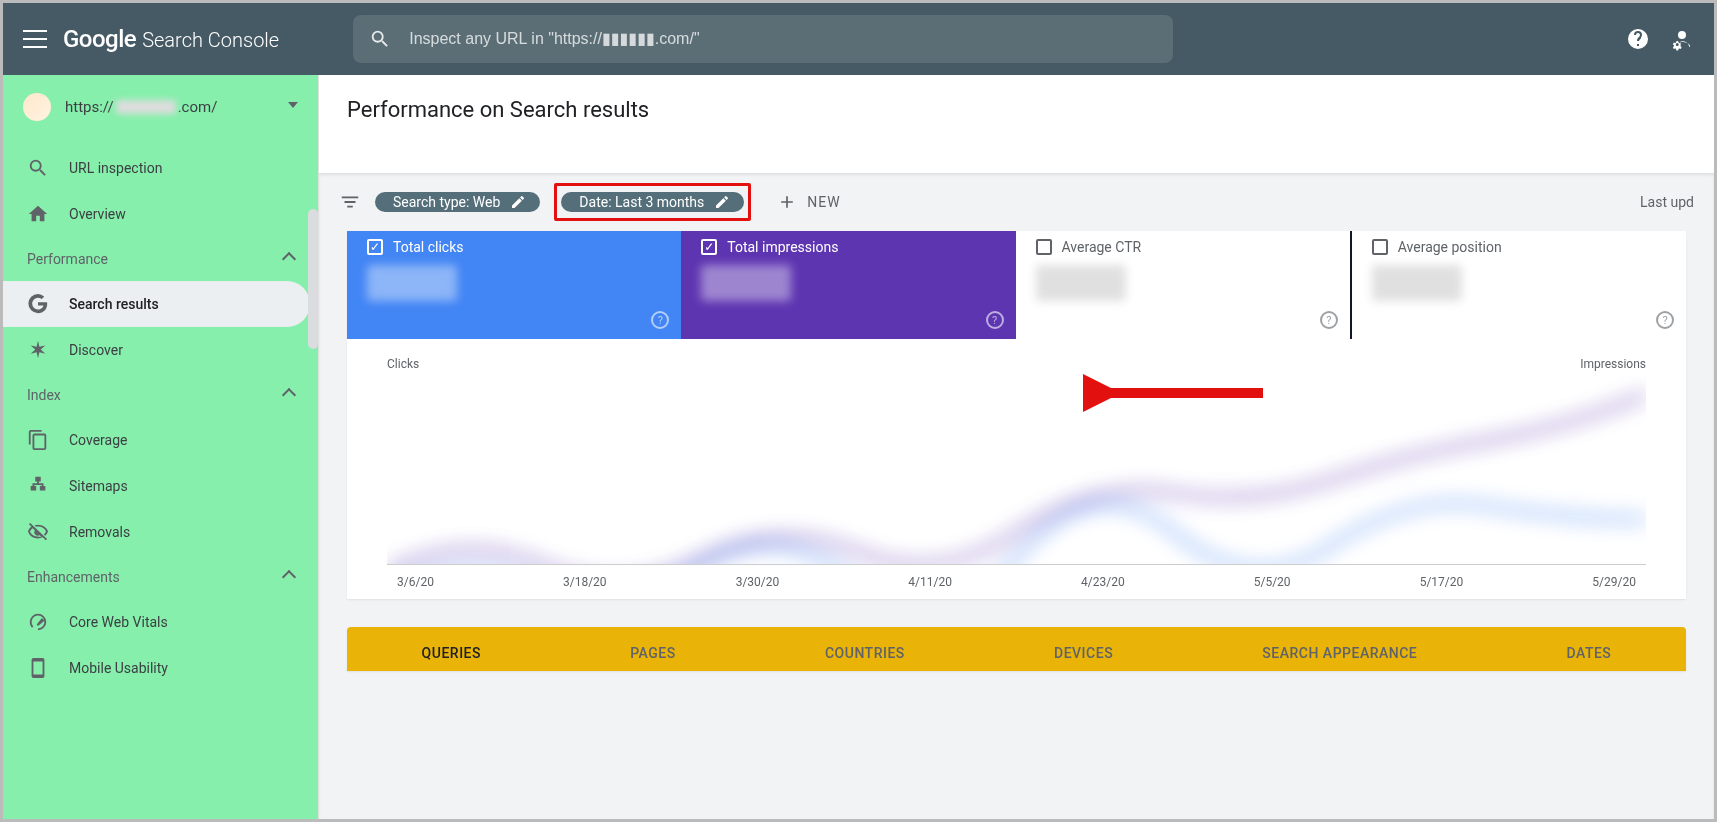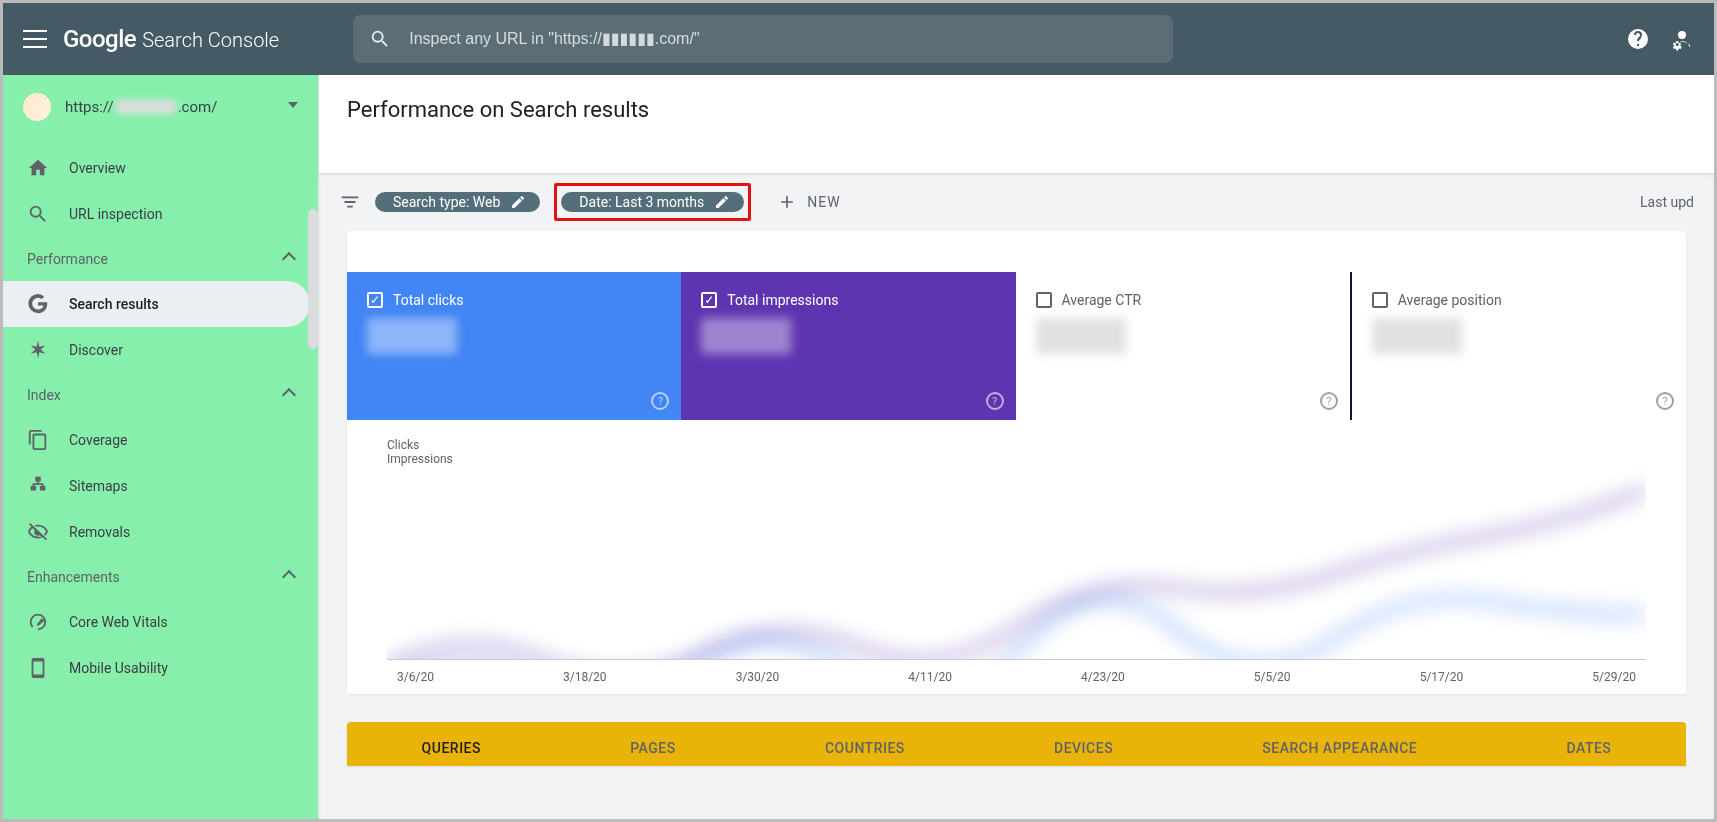--- a/index.html
+++ b/index.html
@@ -49,34 +49,34 @@
   .chip svg { width: 16px; height: 16px; fill: #fff; }
   .chip-highlight { border: 3px solid #e31010; padding: 6px 4px; border-radius: 2px; }
   .add-new { display: flex; align-items: center; gap: 10px; color: #5f6368; font-size: 14px; letter-spacing: 1px; cursor: pointer; margin-left: 12px; }
   .add-new svg { width: 20px; height: 20px; fill: #5f6368; }
   .last-upd { margin-left: auto; color: #5f6368; font-size: 14px; }
 
   .arrow-annot { position: absolute; left: 764px; top: 200px; pointer-events: none; }
 
   .card { margin: 0 28px; background: #fff; border-radius: 4px 4px 0 0; width: calc(100% - 56px); min-width: 1040px; box-shadow: 0 1px 2px rgba(0,0,0,0.08); }
   .metrics { display: flex; }
-  .metric { flex: 1; height: 148px; padding: 20px 20px; position: relative; cursor: pointer; margin-top: 41px; }
+  .metric { flex: 1; height: 108px; padding: 8px 20px; position: relative; cursor: pointer; }
   .metric.clicks { background: #4285f4; color: #fff; }
   .metric.impr { background: #5e35b1; color: #fff; }
   .metric.off { background: #fff; color: #5f6368; border-right: 2px solid #0f172a; }
   .metric:last-child { border-right: none; }
   .metric-head { display: flex; align-items: center; gap: 10px; font-size: 14px; }
   .chk { width: 16px; height: 16px; border: 2px solid currentColor; border-radius: 2px; display: flex; align-items: center; justify-content: center; }
   .chk.on::after { content:'✓'; font-size: 12px; line-height: 1; }
   .metric-val { margin-top: 10px; width: 90px; height: 36px; background: rgba(255,255,255,0.4); filter: blur(5px); border-radius: 4px; }
   .metric.off .metric-val { background: #e0e0e0; }
   .metric-help { position: absolute; bottom: 10px; right: 12px; width: 18px; height: 18px; border: 2px solid currentColor; border-radius: 50%; opacity: 0.6; display: flex; align-items: center; justify-content: center; font-size: 11px; }
 
   .chart-area { padding: 18px 40px 10px; }
-  .chart-labels { display: flex; justify-content: space-between; font-size: 12px; color: #5f6368; margin-bottom: 4px; flex-direction: column; }
+  .chart-labels { display: flex; justify-content: space-between; font-size: 12px; color: #5f6368; margin-bottom: 4px; }
   .chart { height: 190px; position: relative; border-bottom: 1px solid #ccc; overflow: hidden; }
   .chart-blur { position: absolute; inset: 0; filter: blur(10px); opacity: 0.7; }
   .x-axis { display: flex; justify-content: space-between; padding: 10px 10px 0; font-size: 12px; color: #5f6368; }
 
   .tabs-card { margin: 28px 28px 0; background: #eab308; border-radius: 4px 4px 0 0; box-shadow: 0 1px 2px rgba(0,0,0,0.08); }
   .tabs { display: flex; justify-content: space-around; padding: 18px 0 0; font-size: 14px; font-weight: 500; color: #5f6368; letter-spacing: 0.5px; }
   .tab { cursor: pointer; padding: 0 10px 10px; }
   .tab.active { color: #202124; }
 </style>
 </head>
@@ -121,29 +121,29 @@
             <span>.com/</span>
         </div>
         <div class="prop-caret"></div>
       </div>
 
       <div class="sidebar-scroll">
         <div class="scrollbar-fake"></div>
 
         <div class="side-item">
           <svg viewBox="0 0 24 24">
+              <path d="M15.5 14h-.79l-.28-.27A6.47 6.47 0 0016 9.5 6.5 6.5 0 109.5 16a6.47 6.47 0 004.23-1.57l.27.28v.79l5 4.99L20.49 19l-4.99-5zm-6 0C7.01 14 5 11.99 5 9.5S7.01 5 9.5 5 14 7.01 14 9.5 11.99 14 9.5 14z"></path>
+            </svg>
+          <span>URL inspection</span>
+        </div>
+        <div class="side-item">
+          <svg viewBox="0 0 24 24">
               <path d="M10 20v-6h4v6h5v-8h3L12 3 2 12h3v8z"></path>
             </svg>
           <span>Overview</span>
-        </div>
-        <div class="side-item">
-          <svg viewBox="0 0 24 24">
-              <path d="M15.5 14h-.79l-.28-.27A6.47 6.47 0 0016 9.5 6.5 6.5 0 109.5 16a6.47 6.47 0 004.23-1.57l.27.28v.79l5 4.99L20.49 19l-4.99-5zm-6 0C7.01 14 5 11.99 5 9.5S7.01 5 9.5 5 14 7.01 14 9.5 11.99 14 9.5 14z"></path>
-            </svg>
-          <span>URL inspection</span>
         </div>
 
         <div class="side-group">
           <span>Performance</span>
           <span class="chev"></span>
         </div>
         <div class="side-item active">
           <svg viewBox="0 0 24 24">
               <path d="M12 11v2.5h5.9c-.25 1.5-1.8 4.4-5.9 4.4A6.4 6.4 0 015.6 11.5 6.4 6.4 0 0112 5.1c2 0 3.3.85 4.05 1.57l2.75-2.65A10 10 0 0012 1a10.5 10.5 0 100 21c6.05 0 10.05-4.25 10.05-10.25 0-.7-.07-1.2-.17-1.75H12z"></path>
             </svg>

